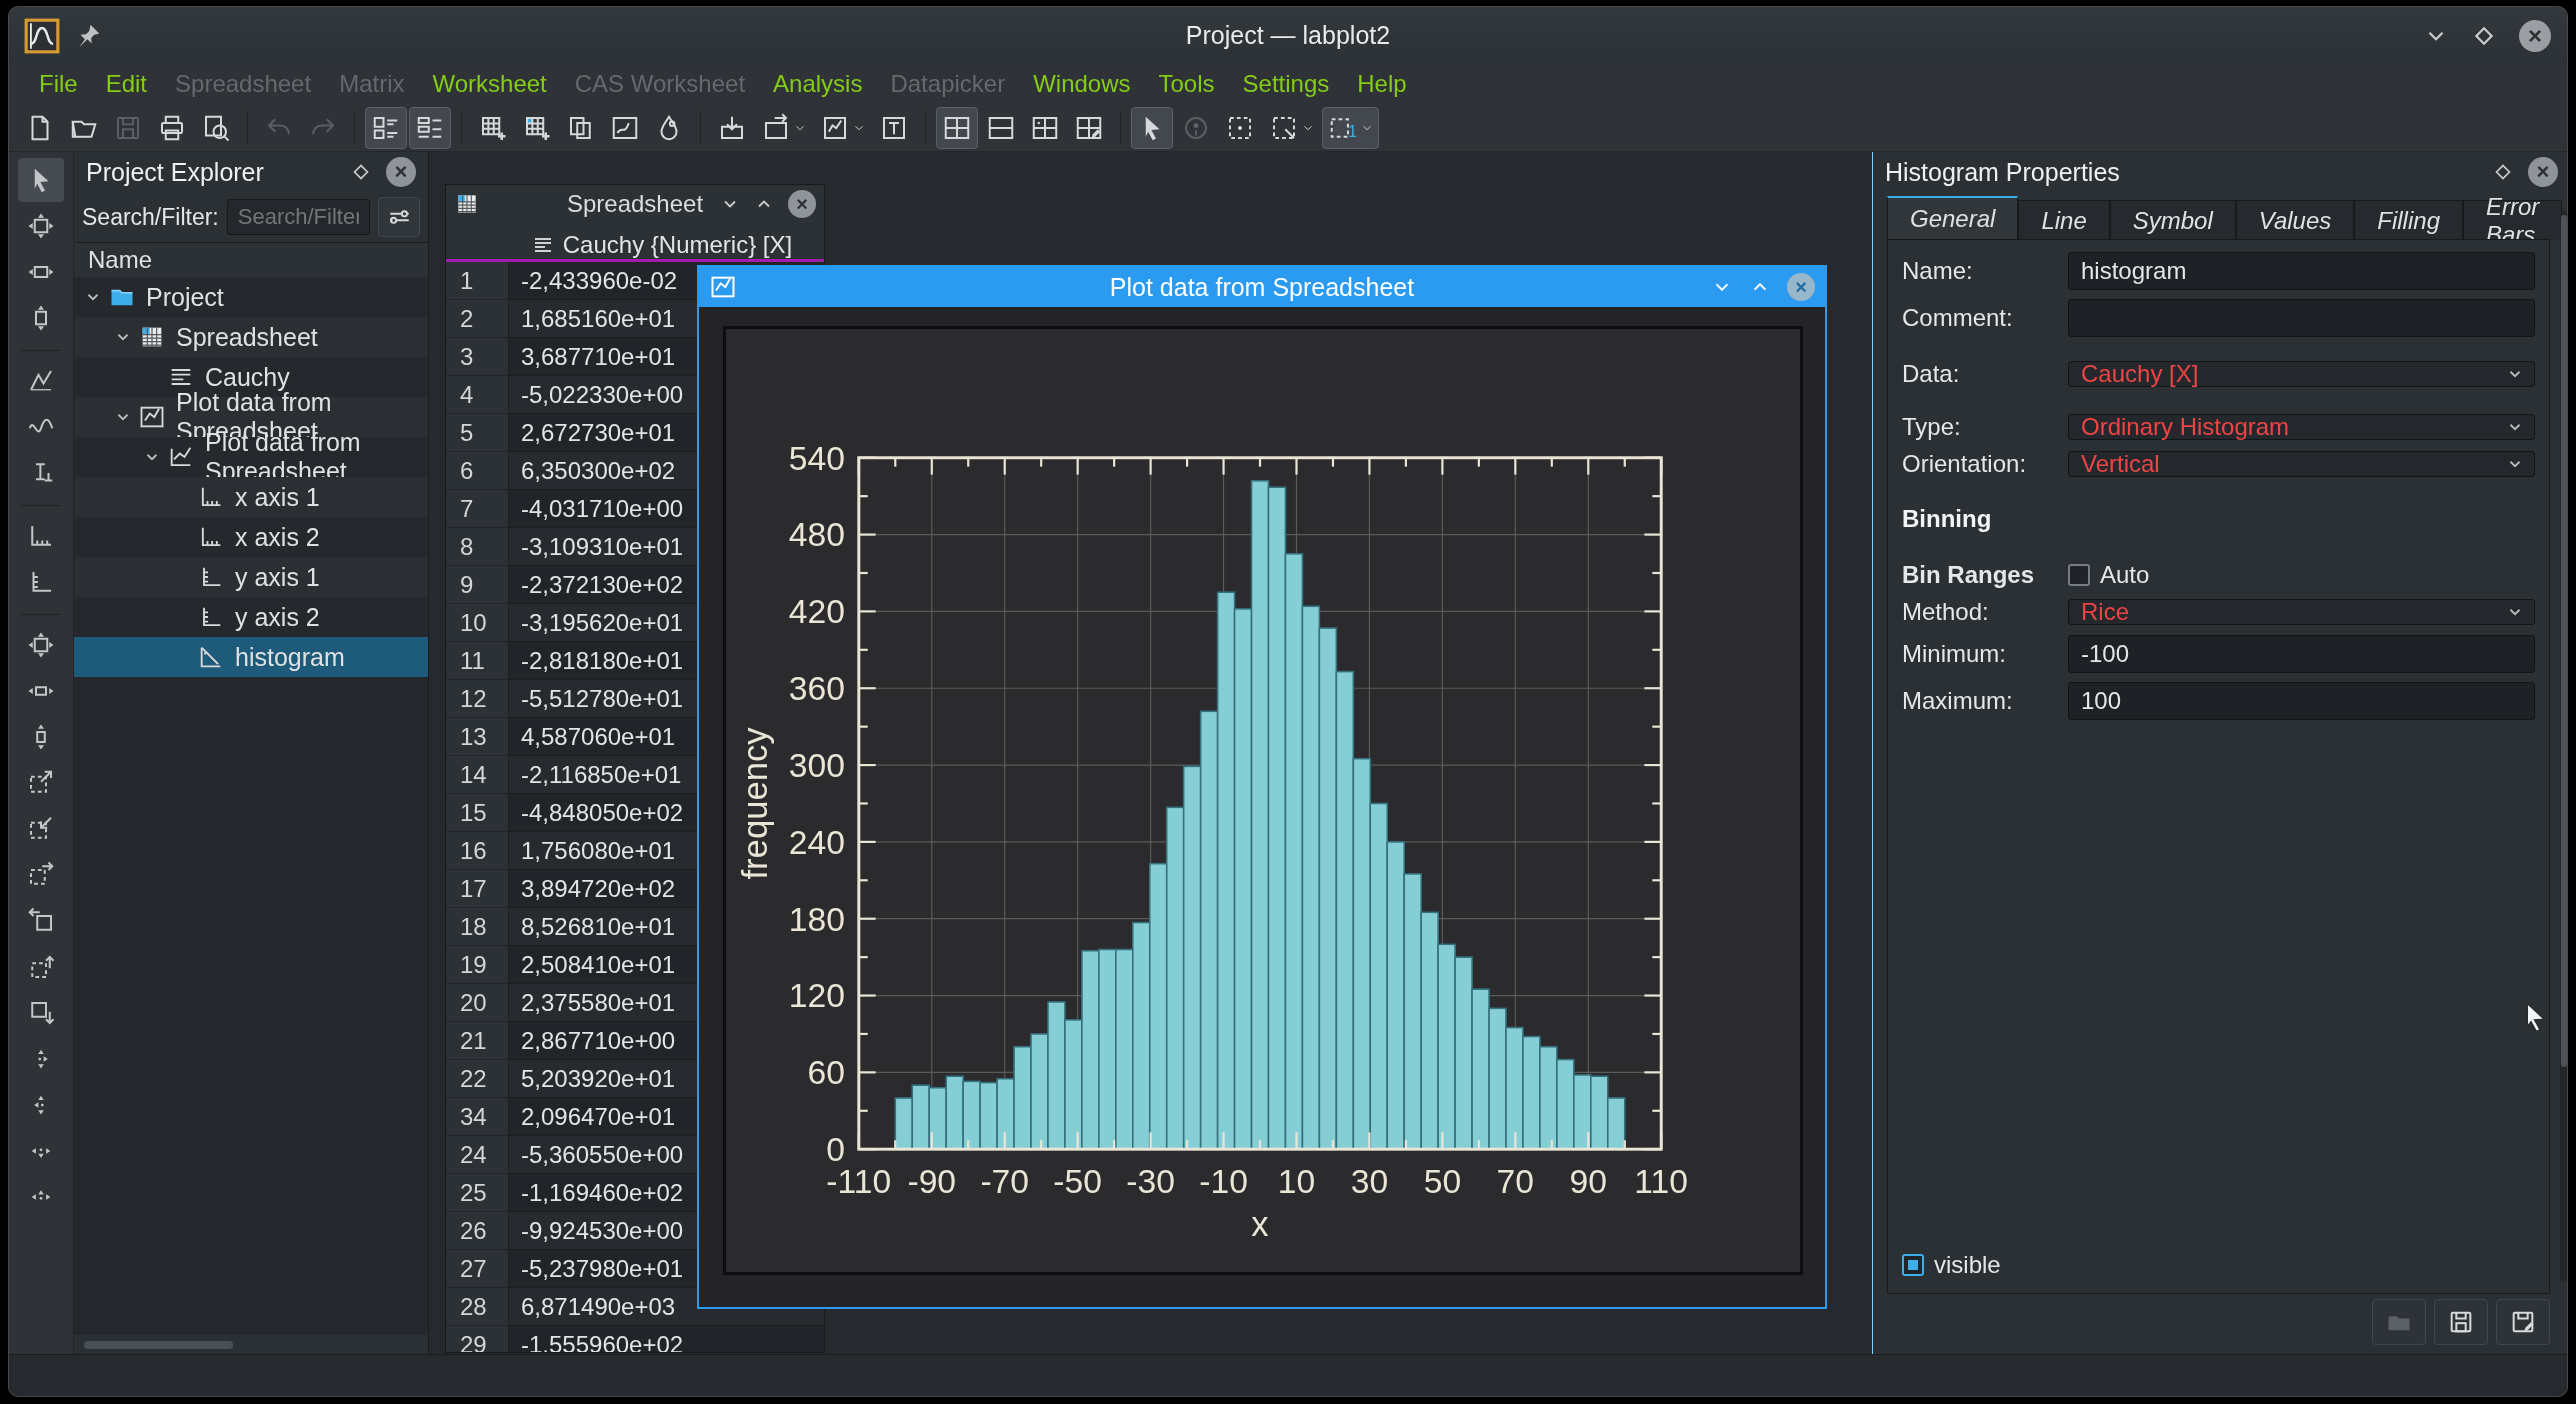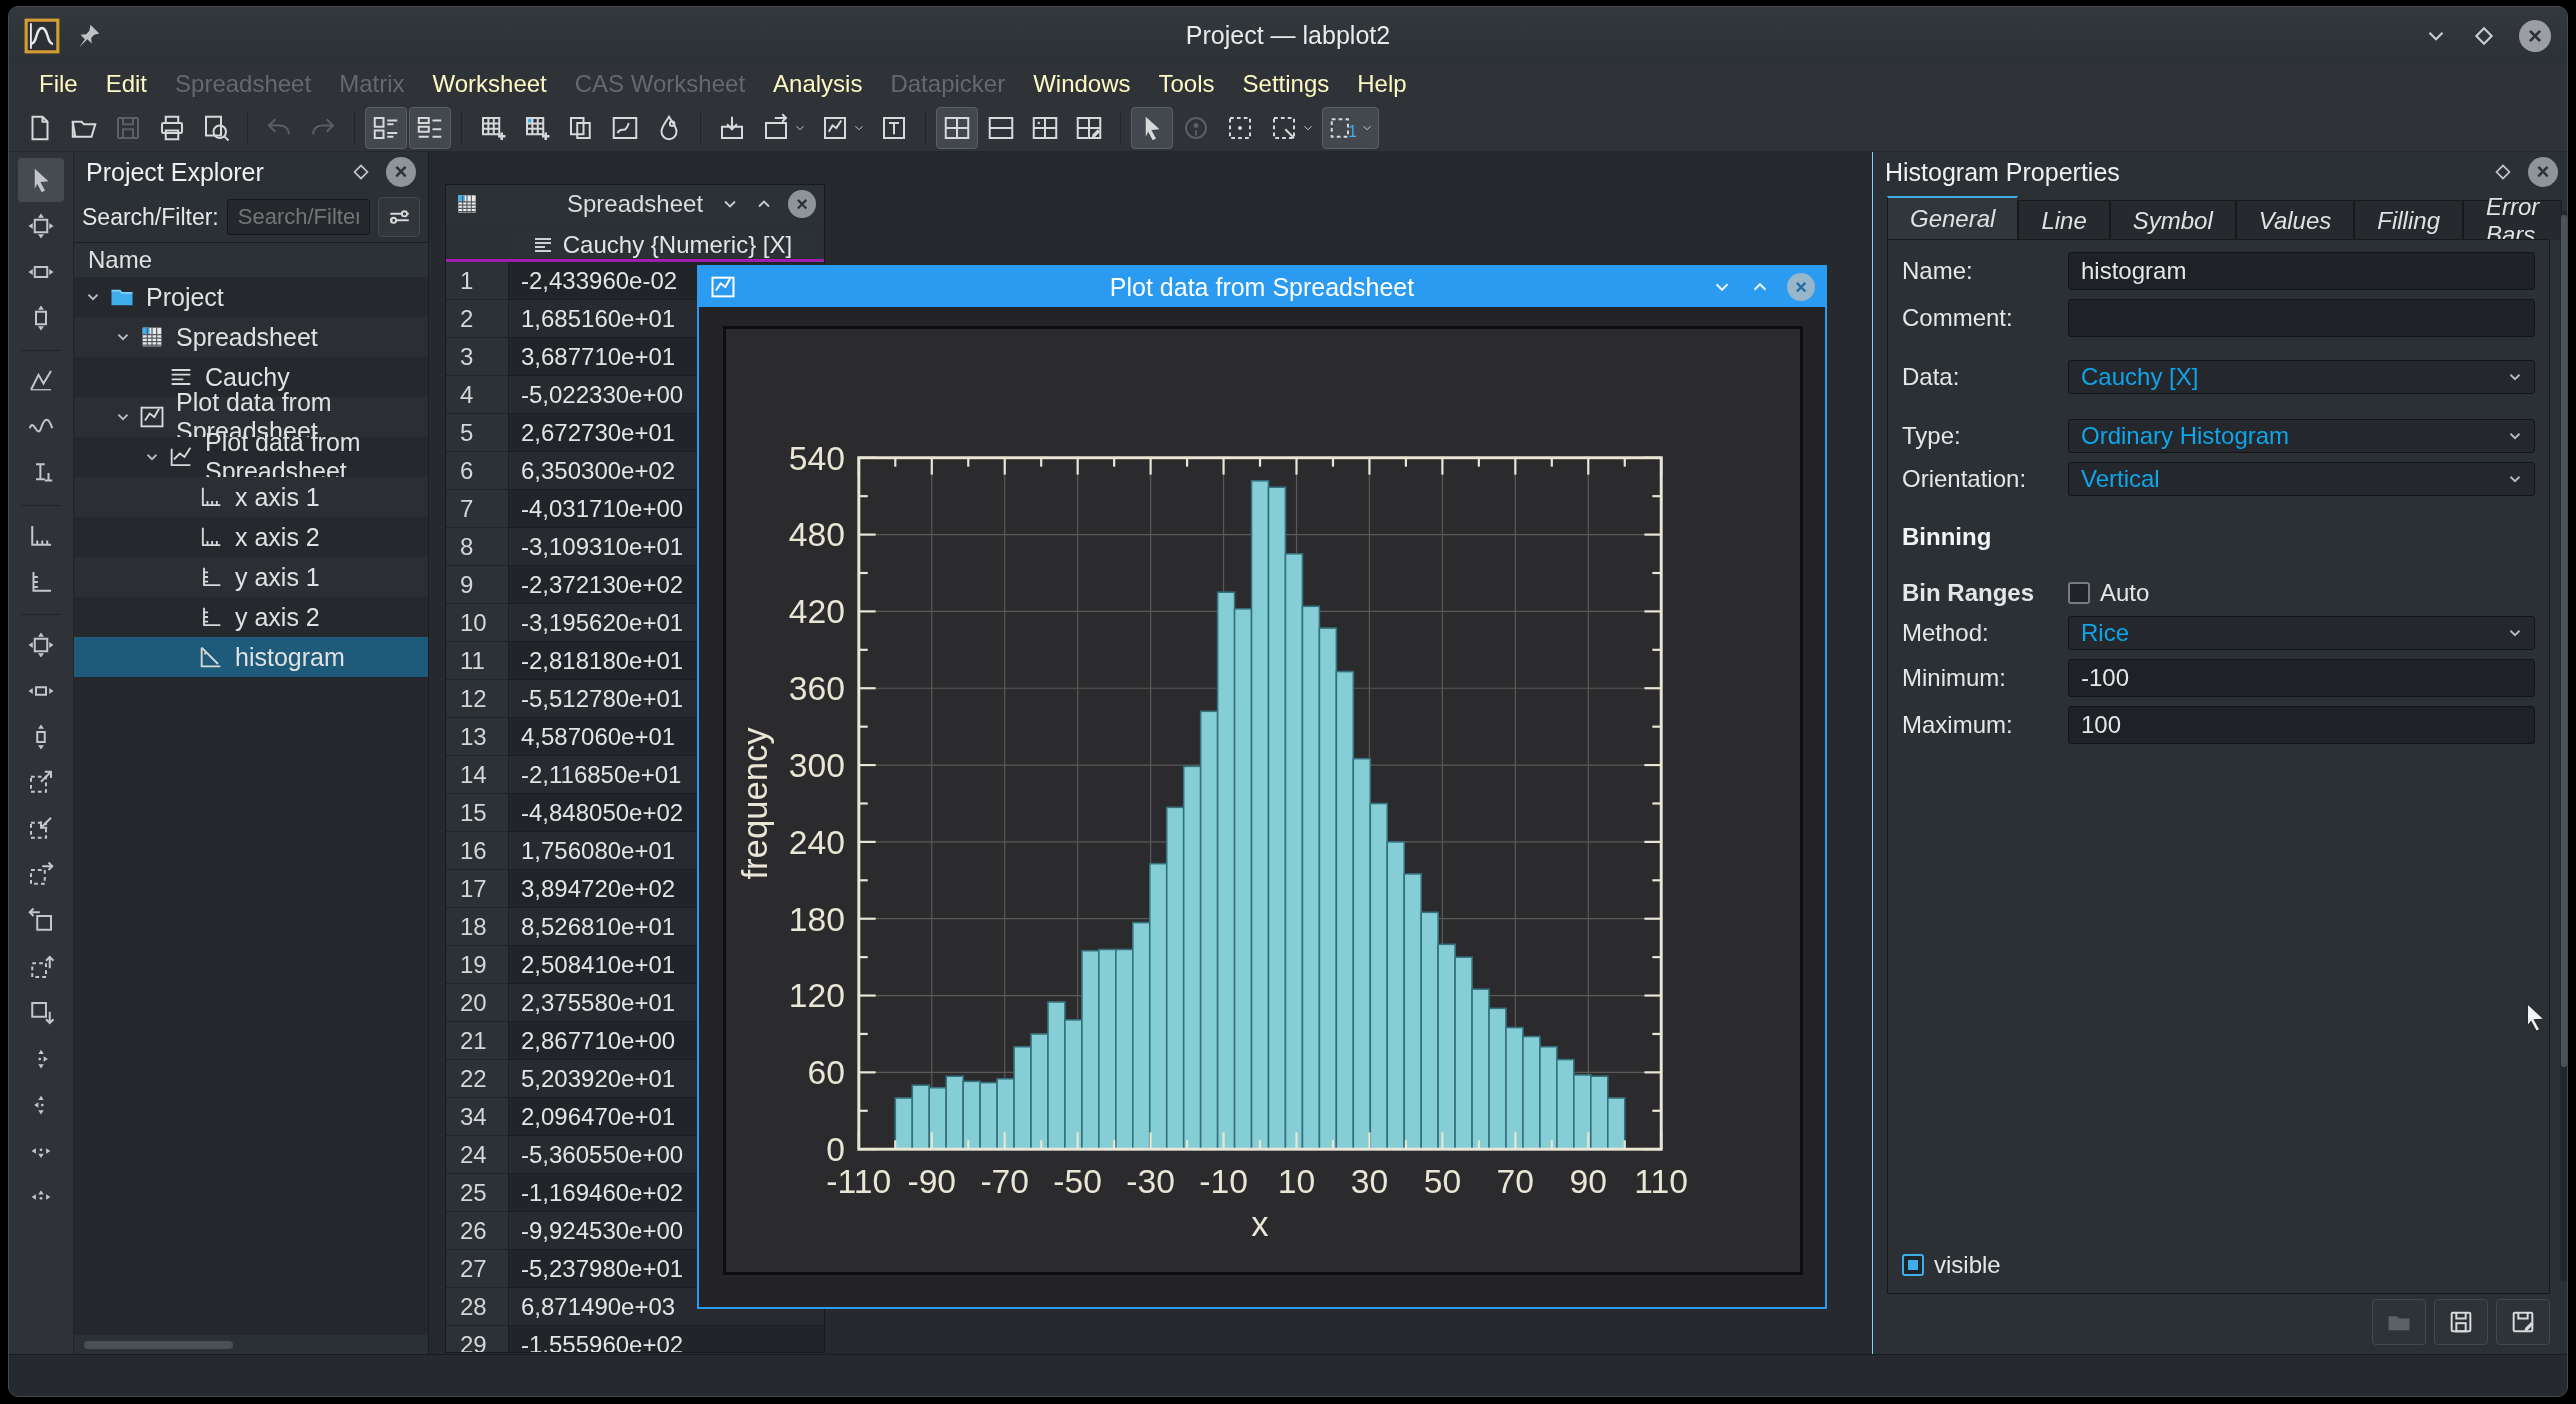--- a/index.html
+++ b/index.html
@@ -15,21 +15,21 @@
   .titlebar .pin { width:30px; height:30px; margin-left:12px; opacity:.9; }
   .title-text { position:absolute; left:50%; transform:translateX(-50%); color:#e8eaeb; font-size:25px; }
   .win-controls { position:absolute; right:16px; display:flex; align-items:center; gap:22px; }
   .win-controls .glyph { color:#c9cccf; width:26px; height:26px; }
   .circle-btn { width:32px; height:32px; border-radius:50%; background:#9b9fa3; color:#2c3136;
                 display:flex; align-items:center; justify-content:center; font-size:24px; font-weight:bold; }
 
   
   .menubar { position:absolute; left:0; top:57px; width:100%; height:40px; display:flex; align-items:center;
              padding-left:18px; gap:4px; background:#2f3338; }
-  .menu-item { color:#fef9c3; font-size:24px; padding:4px 12px; border-radius:3px; }
+  .menu-item { color:#84cc16; font-size:24px; padding:4px 12px; border-radius:3px; }
   .menu-item.disabled { color:#64696d; }
 
   
   .toolbar { position:absolute; left:0; top:97px; width:100%; height:48px; display:flex; align-items:center;
              padding-left:10px; background:#2f3338; border-bottom:1px solid #26292c; }
   .tb-group { display:flex; align-items:center; gap:2px; }
   .tb-sep { width:1px; height:34px; background:#222528; margin:0 10px; }
   .tb-btn { width:42px; height:42px; border-radius:4px; display:flex; align-items:center; justify-content:center;
             color:#d6d8d9; }
   .tb-btn svg { width:30px; height:30px; }
@@ -121,21 +121,21 @@
   .tabs { position:absolute; left:14px; top:44px; right:20px; height:44px; display:flex; align-items:flex-end;font-style:italic; }
   .tab { padding:8px 22px; font-size:24px; color:#dfe1e2; background:#26292d; border:1px solid #17191b; border-bottom:none;
          height:40px; display:flex; align-items:center; }
   .tab.active { background:#31363b; height:44px; border-top:2px solid #3daee9; }
   .props-frame { position:absolute; left:14px; top:87px; right:20px; bottom:61px; border:1px solid #17191b;
                  background:#2b3035; padding:12px 14px; display:flex; flex-direction:column; }
   .prow { display:flex; align-items:center; margin-bottom:9px; }
   .prow label { width:166px; color:#e4e6e7; font-size:24px; flex:none; }
   .pinput { flex:1; height:38px; background:#1e2226; border:1px solid #121517; border-radius:3px; color:#e4e6e7;
             font-size:24px; padding:0 12px; font-family:"Liberation Sans",sans-serif; }
-  .pcombo { flex:1; height:34px; background:#24282d; border:1px solid #121517; border-radius:3px; color:#0ea5e9;
+  .pcombo { flex:1; height:26px; background:#24282d; border:1px solid #121517; border-radius:3px; color:#ef4444;
             font-size:24px; padding:0 12px; display:flex; align-items:center; position:relative; }
   .pcombo .chev { position:absolute; right:10px; width:18px; height:18px; color:#b9bcbf; }
   .section-label { color:#f3f4f5; font-size:24px; font-weight:bold; margin:18px 0 12px 0; }
   .checkbox { width:22px; height:22px; border:2px solid #777c80; border-radius:3px; background:#202428; flex:none; }
   .checkbox.checked { border-color:#3daee9; display:flex; align-items:center; justify-content:center; }
   .checkbox.checked::after { content:""; width:10px; height:10px; background:#3daee9; }
   .cb-label { color:#e4e6e7; font-size:24px; margin-left:10px; }
   .props-footer { position:absolute; right:20px; bottom:10px; display:flex; gap:8px; }
   .pf-btn { width:54px; height:46px; background:#2e3338; border:1px solid #43484e; border-radius:4px;
             display:flex; align-items:center; justify-content:center; color:#d8dadc; }

